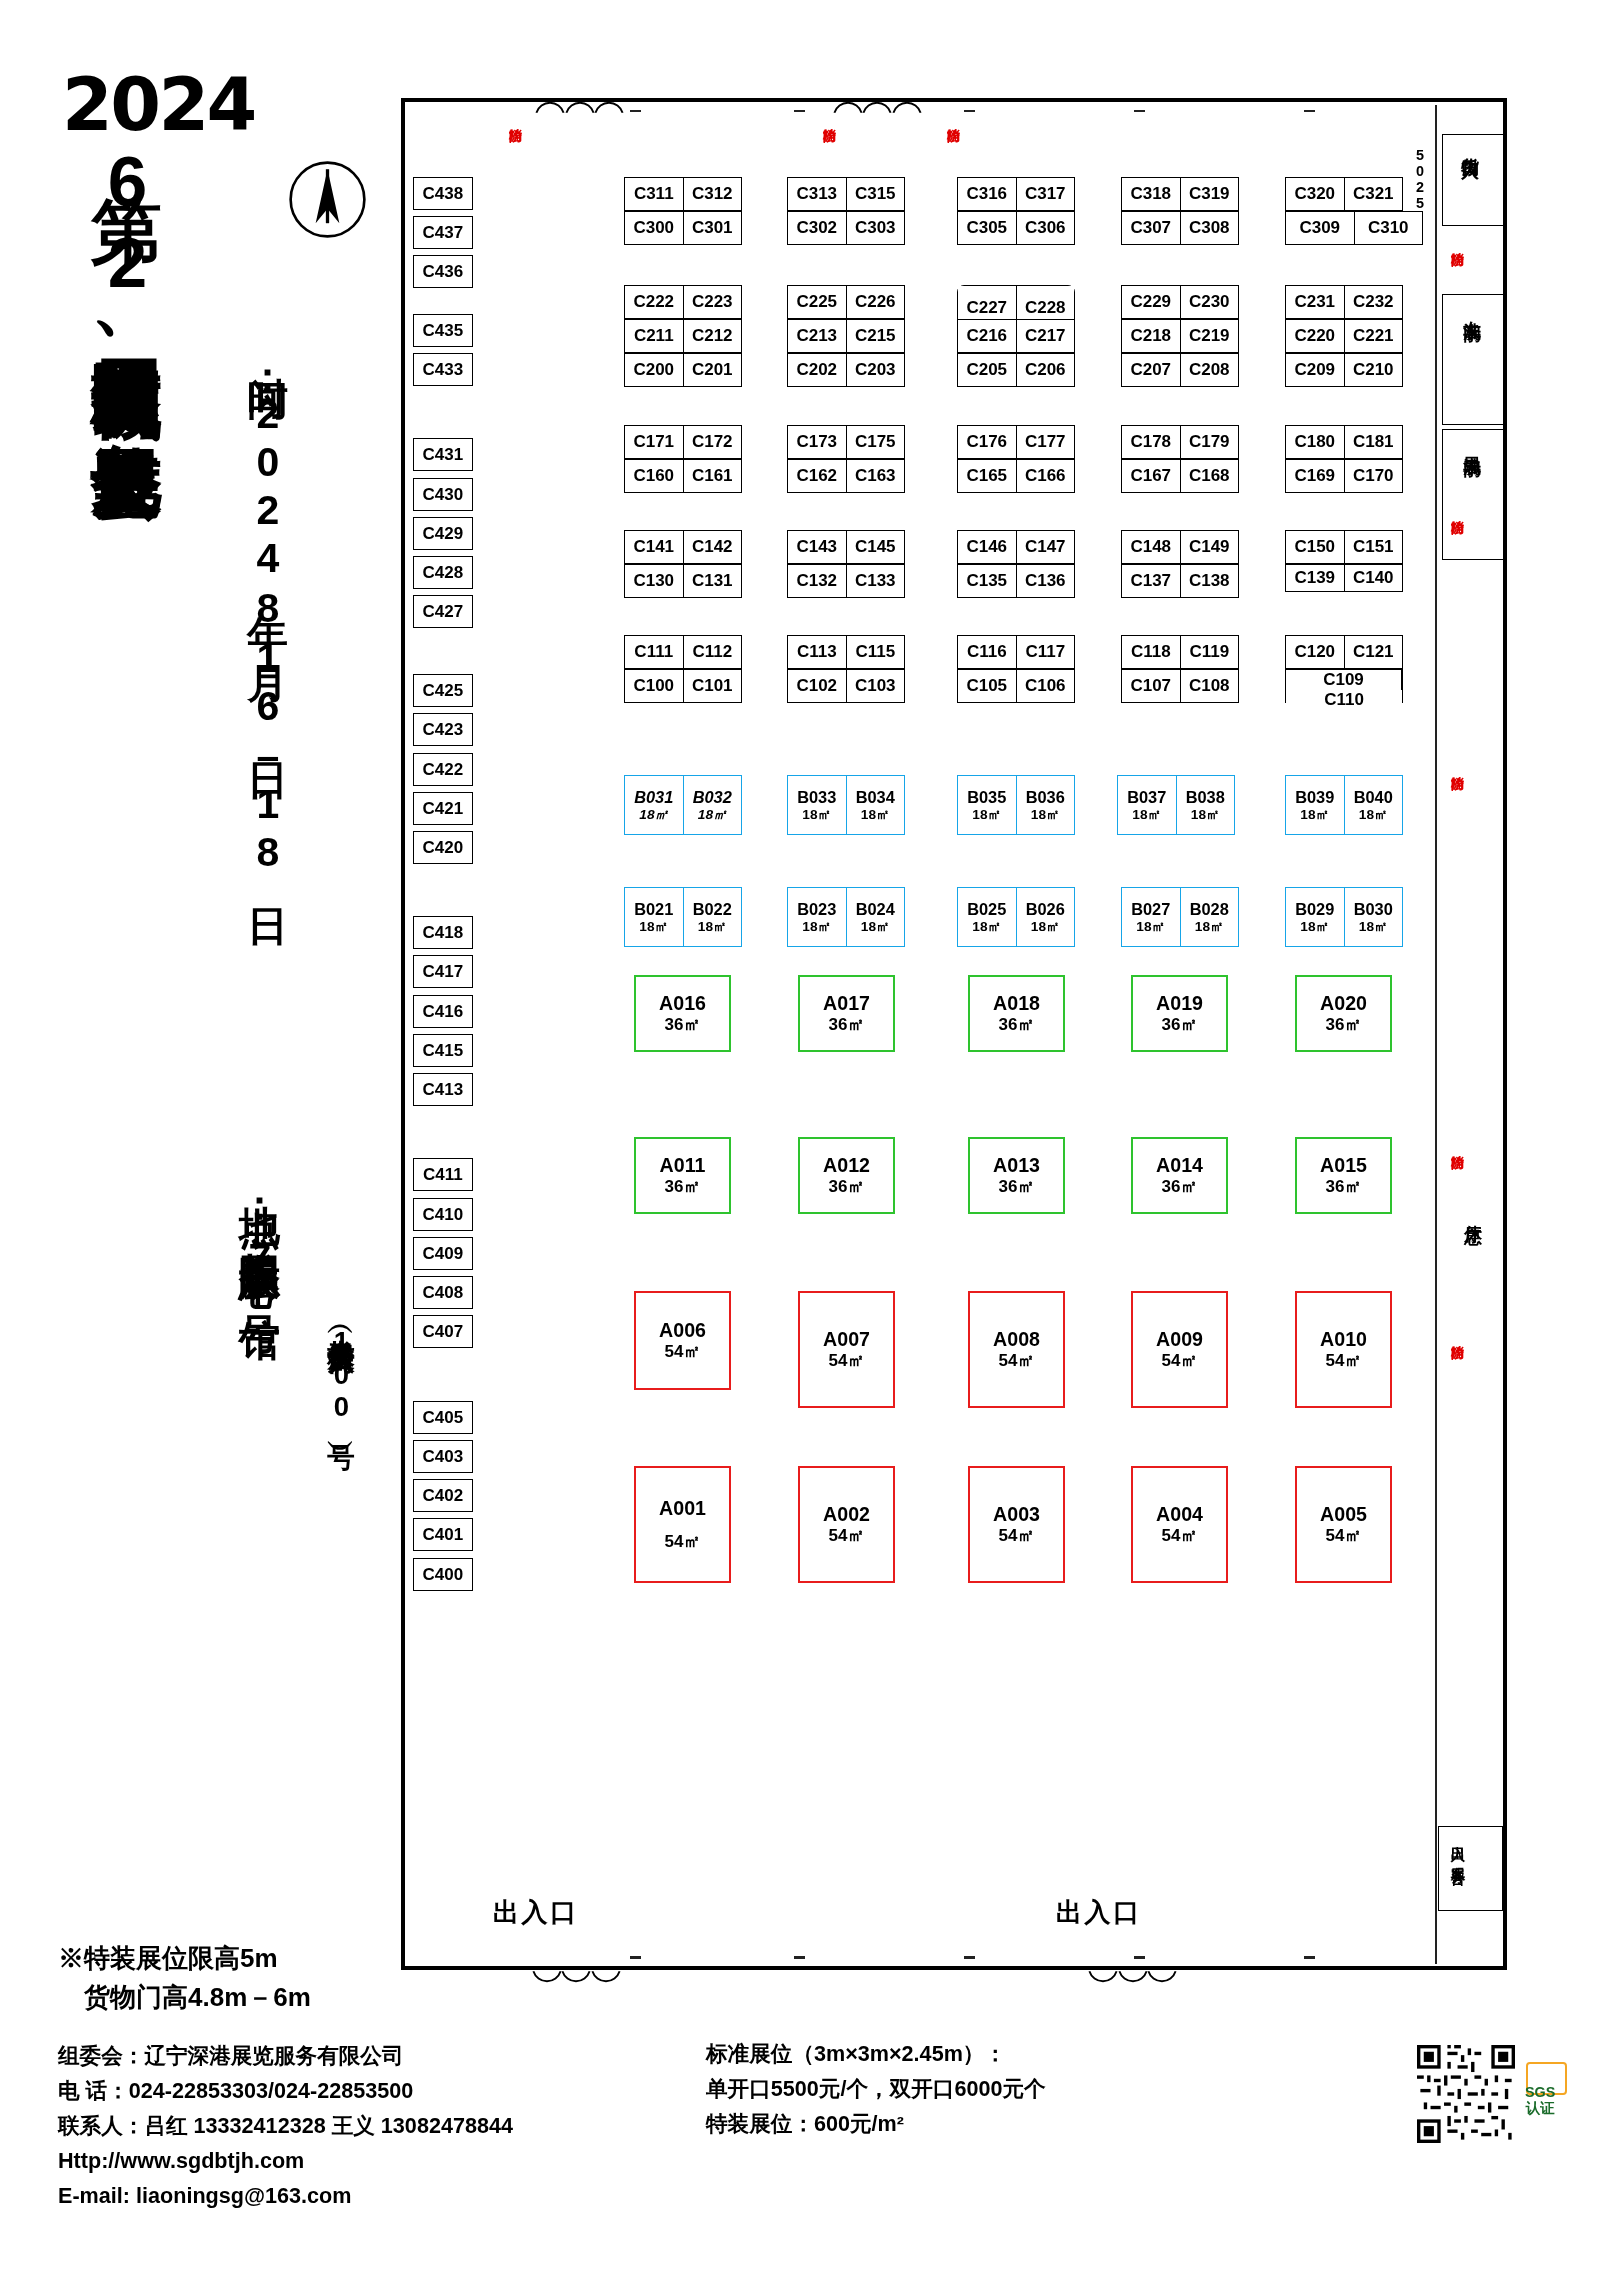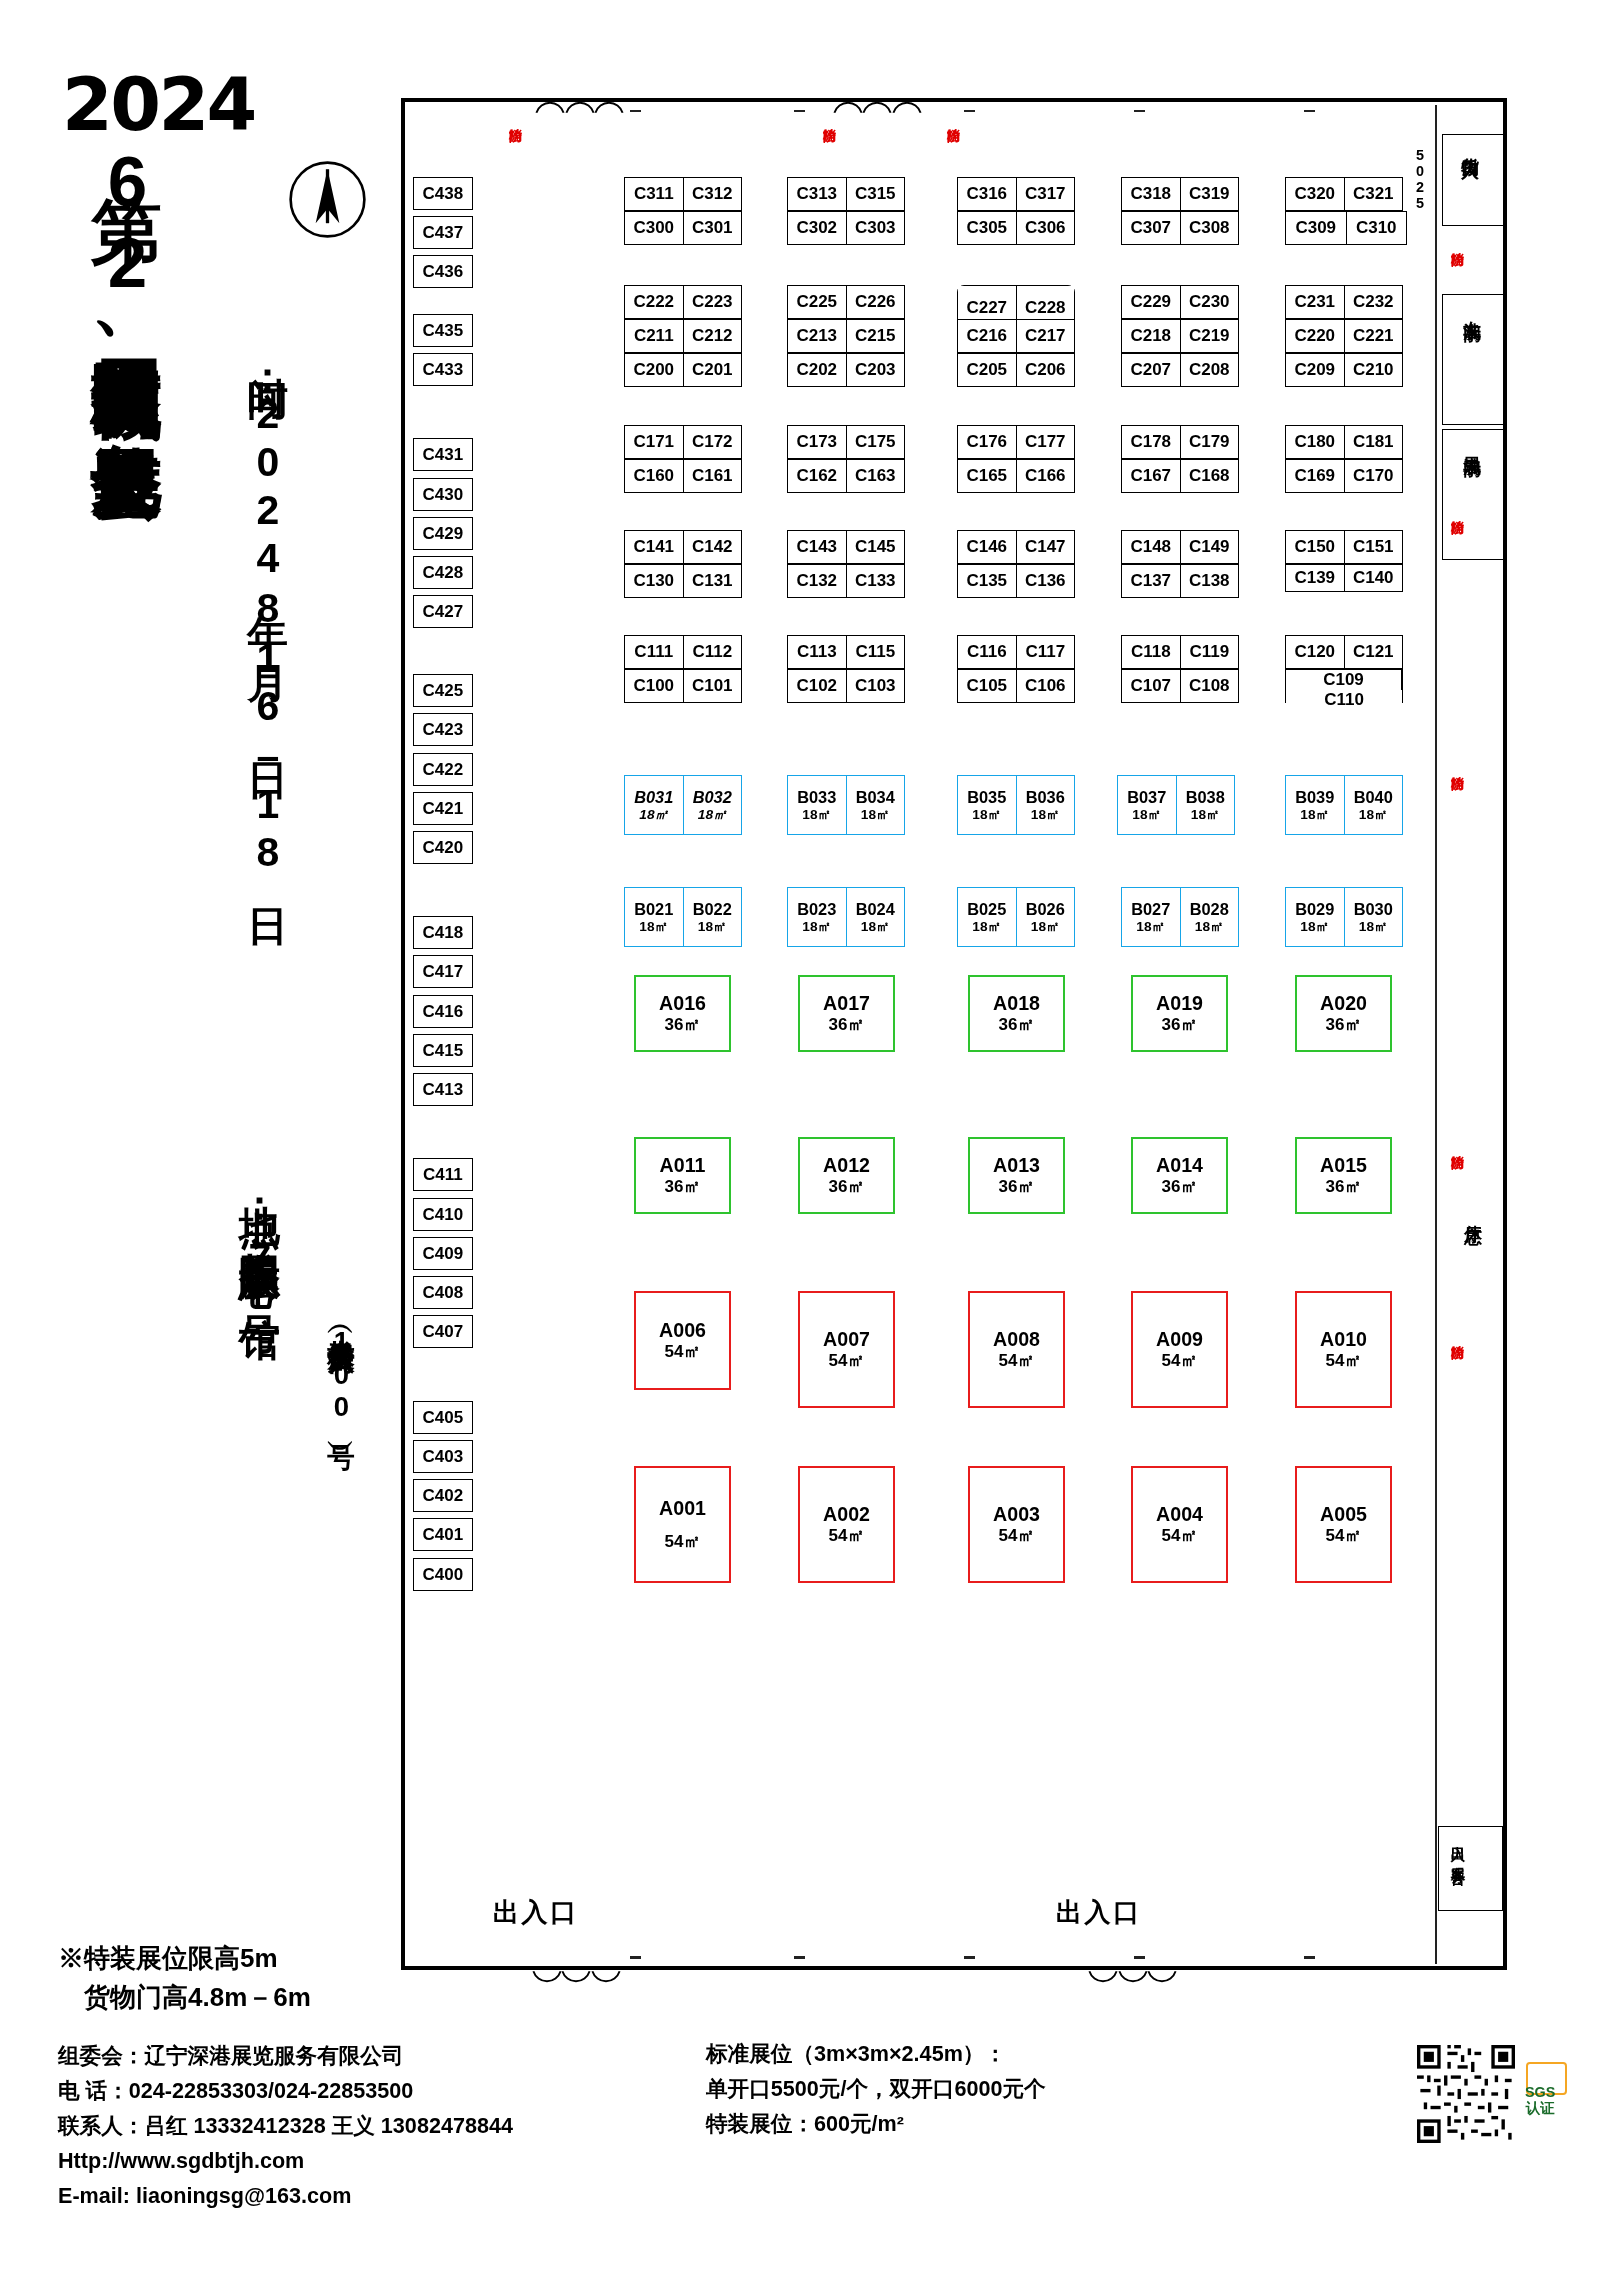--- a/index.html
+++ b/index.html
@@ -227,21 +227,21 @@
           <div class="cell" style="position:relative;flex:1;height:100%;border:none;">C303</div>
         </div>
       <div class="cBox" style="left:556px;top:113px;width:118px;height:34px;display:flex;">
           <div class="cell" style="position:relative;flex:1;height:100%;border:none;border-right:1.3px solid #000;">C305</div>
           <div class="cell" style="position:relative;flex:1;height:100%;border:none;">C306</div>
         </div>
       <div class="cBox" style="left:720px;top:113px;width:118px;height:34px;display:flex;">
           <div class="cell" style="position:relative;flex:1;height:100%;border:none;border-right:1.3px solid #000;">C307</div>
           <div class="cell" style="position:relative;flex:1;height:100%;border:none;">C308</div>
         </div>
-      <div class="cBox" style="left:884px;top:113px;width:122px;height:34px;display:flex;">
+      <div class="cBox" style="left:884px;top:113px;width:138px;height:34px;display:flex;">
           <div class="cell" style="position:relative;flex:1;height:100%;border:none;border-right:1.3px solid #000;">C309</div>
           <div class="cell" style="position:relative;flex:1;height:100%;border:none;">C310</div>
         </div>
       <div class="cBox" style="left:223px;top:187px;width:118px;height:34px;display:flex;">
           <div class="cell" style="position:relative;flex:1;height:100%;border:none;border-right:1.3px solid #000;">C222</div>
           <div class="cell" style="position:relative;flex:1;height:100%;border:none;">C223</div>
         </div>
       <div class="cBox" style="left:386px;top:187px;width:118px;height:34px;display:flex;">
           <div class="cell" style="position:relative;flex:1;height:100%;border:none;border-right:1.3px solid #000;">C225</div>
           <div class="cell" style="position:relative;flex:1;height:100%;border:none;">C226</div>

